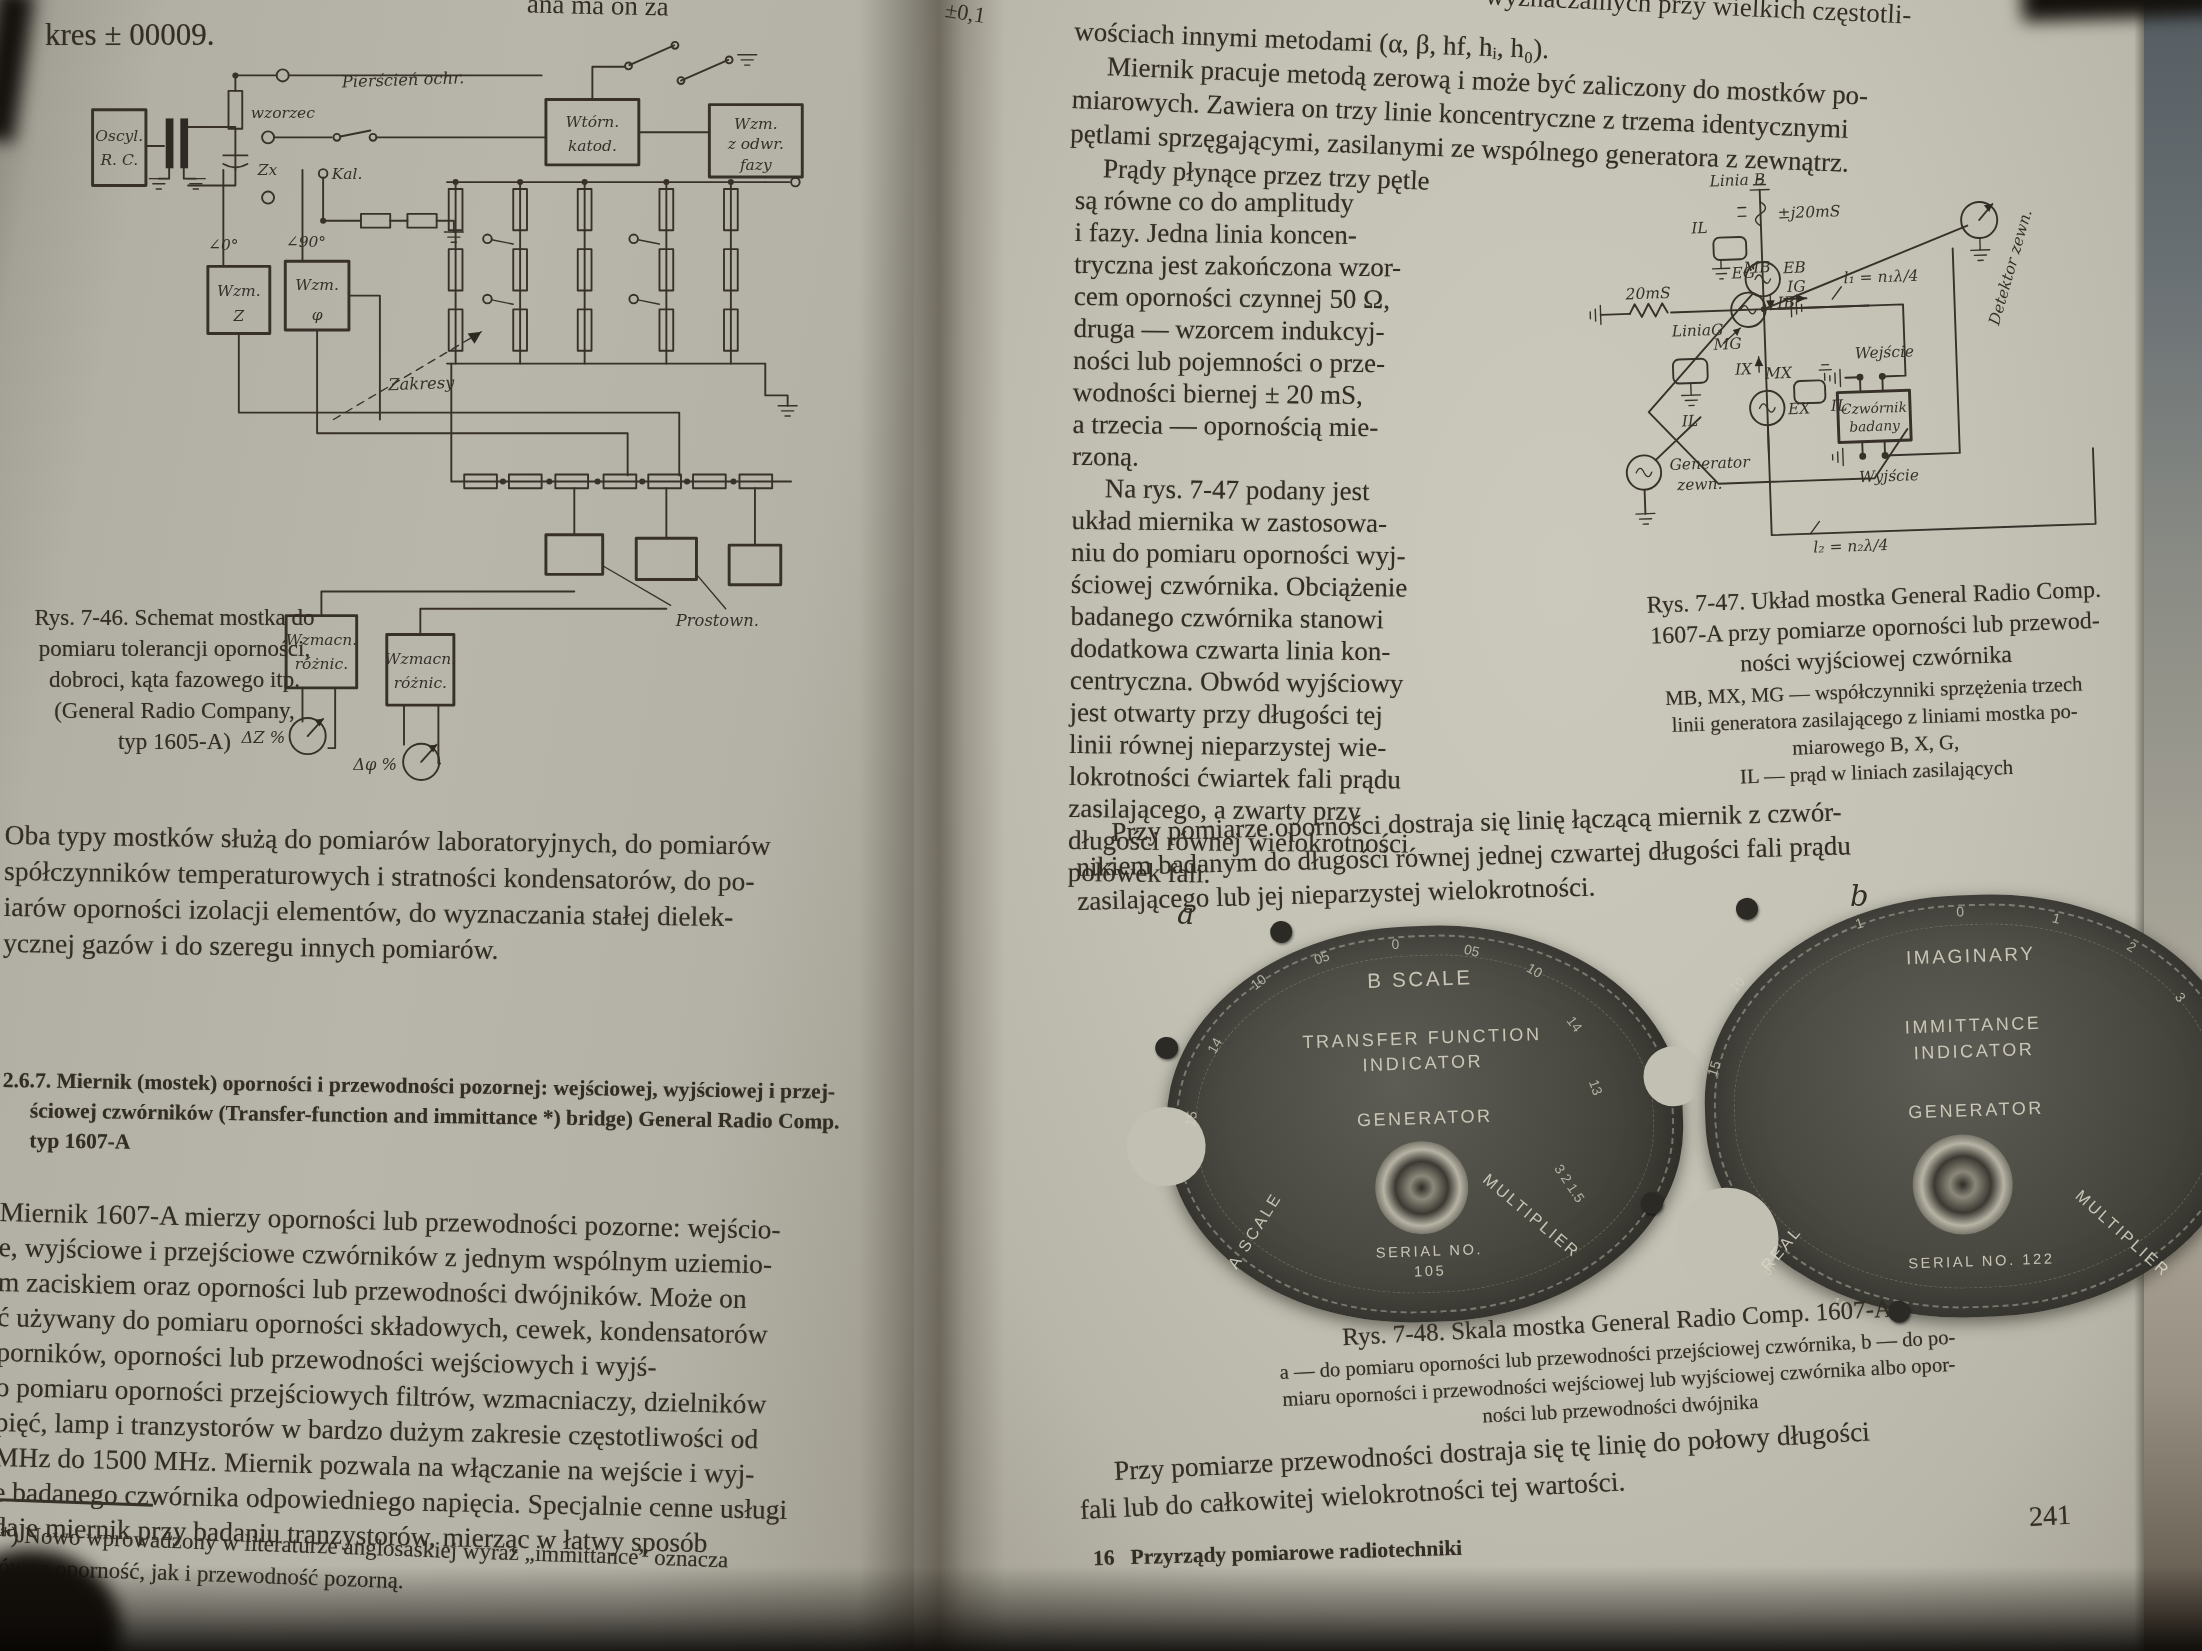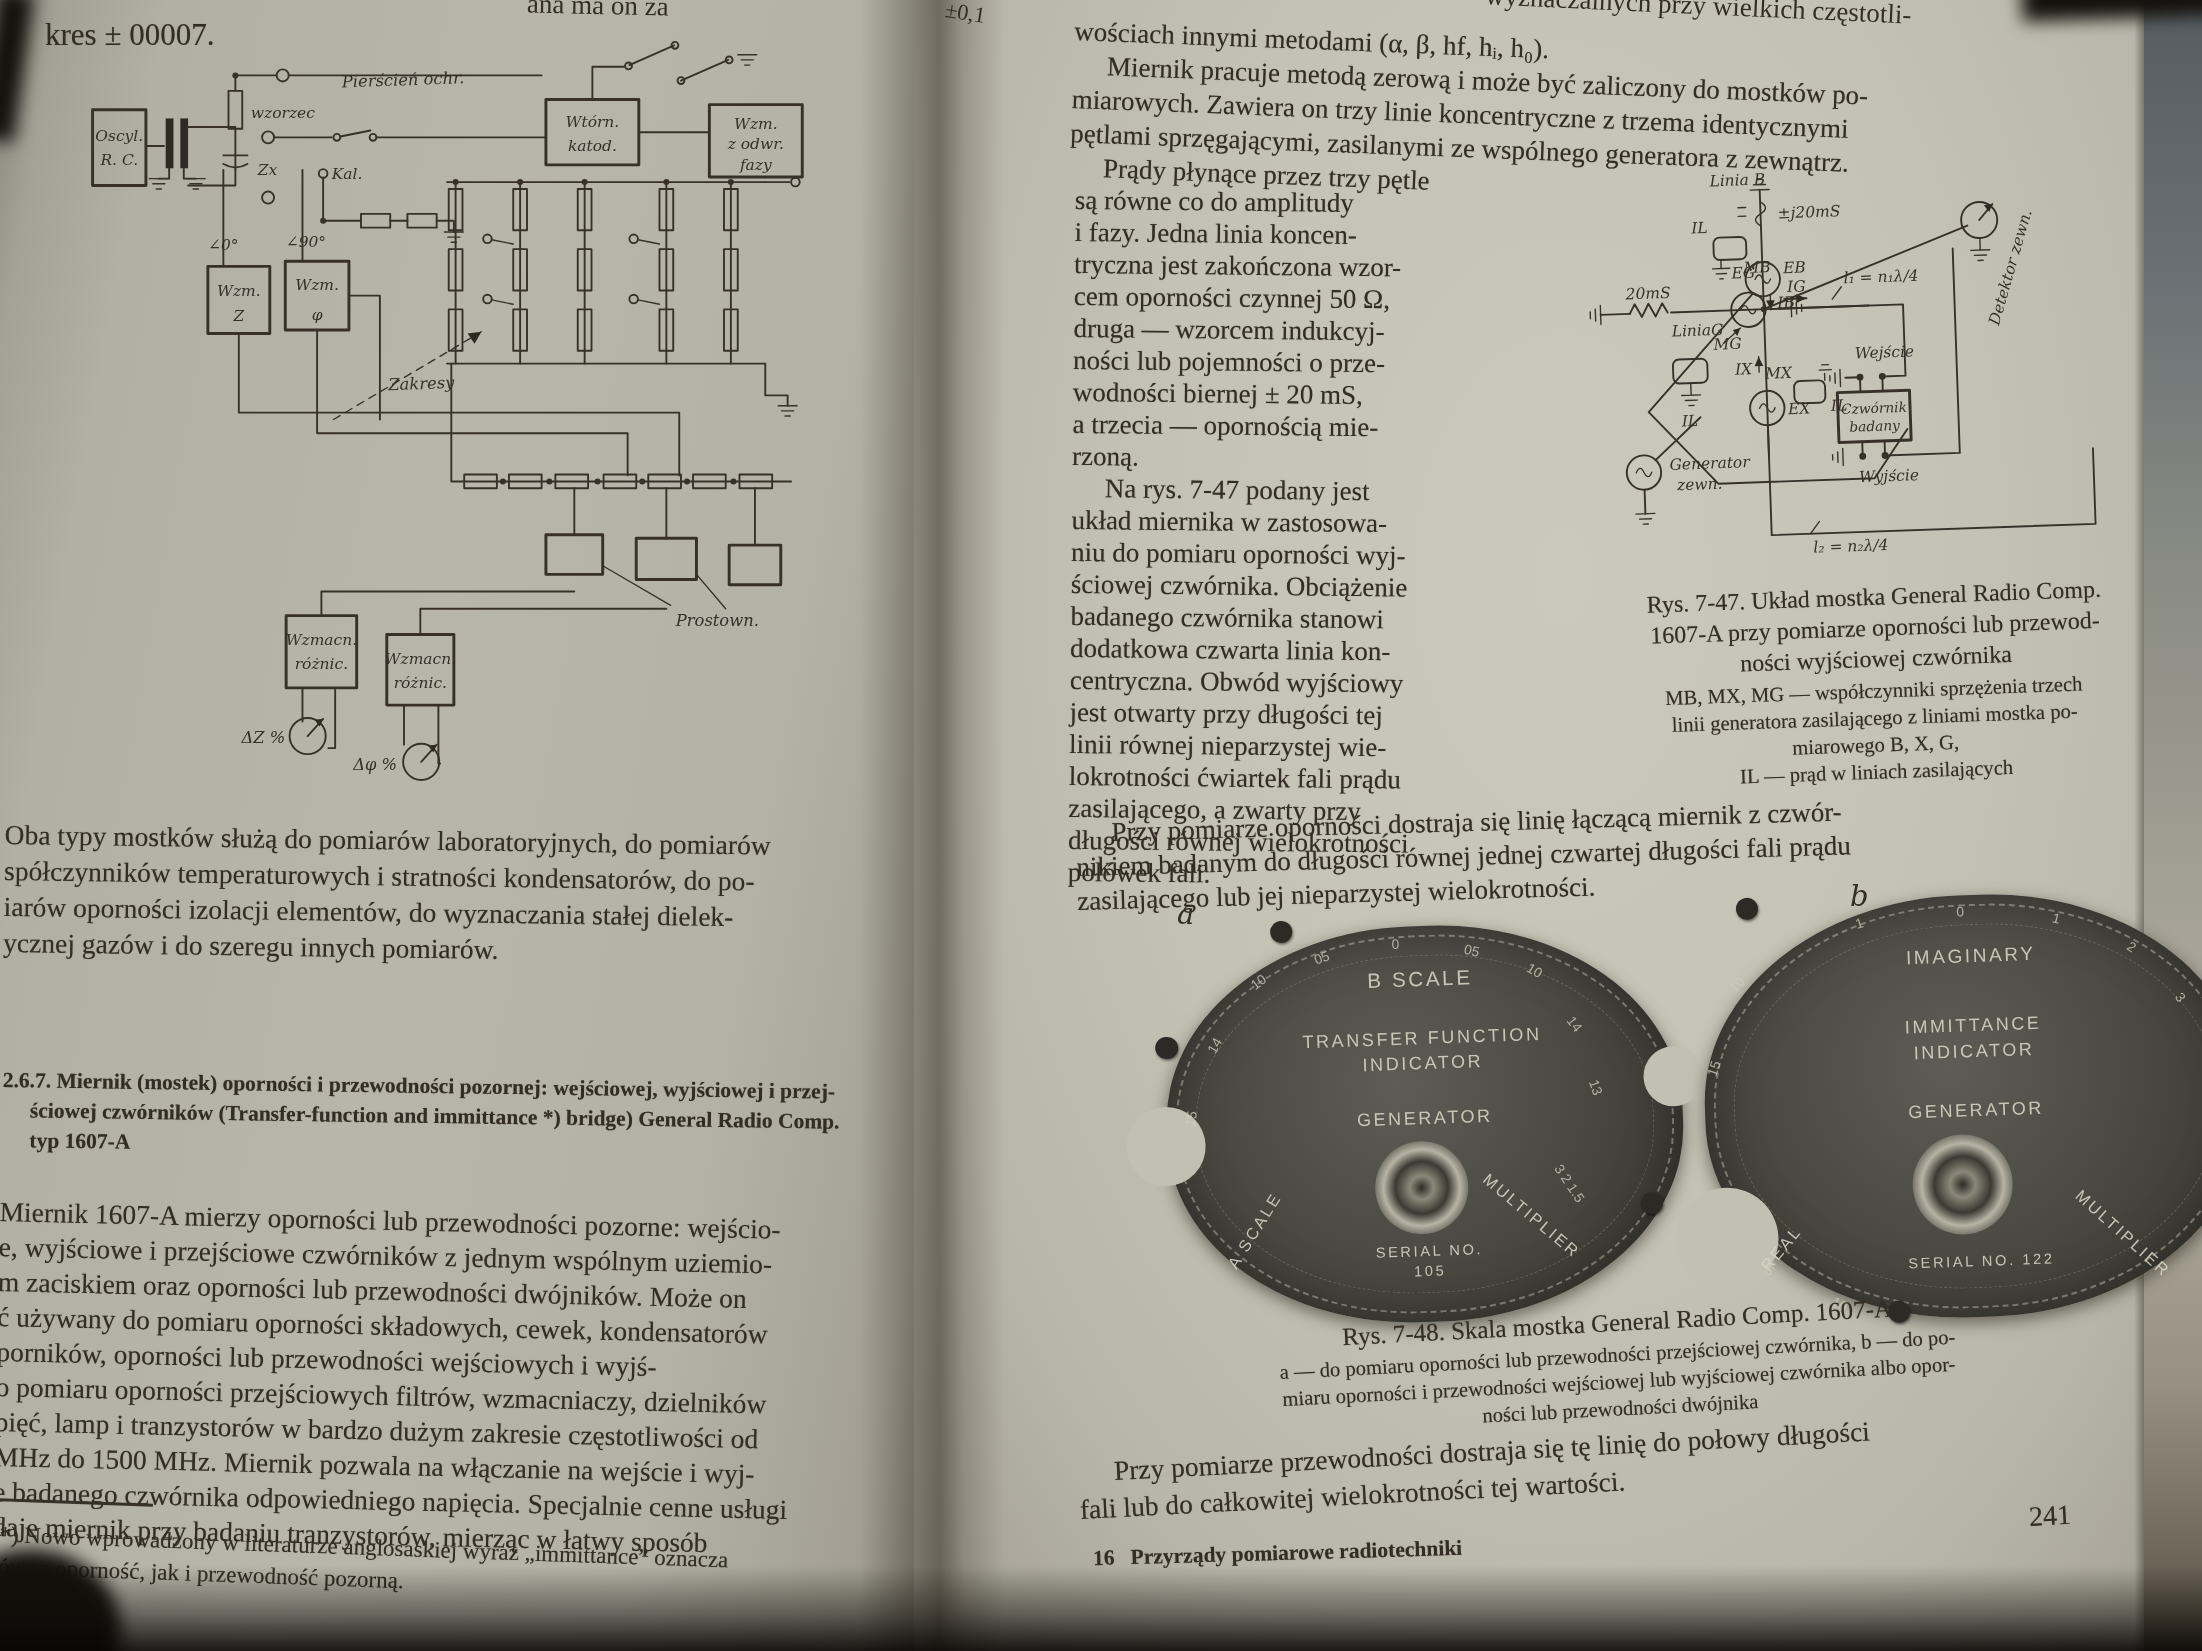--- a/index.html
+++ b/index.html
@@ -65,21 +65,21 @@
 
 <div id="stage">
 
   <div id="pageL"></div>
   <div id="pageR"></div>
   <div id="gutter"></div>
   <div id="edgeRline"></div>
   <div id="edgeR"></div>
 
   <div class="blk" style="left:45px;top:15.5px;--fs:31px;--lh:38px;">
-    <div class="tl">kres ± 00007.</div>
+    <div class="tl">kres ± 00009.</div>
   </div>
   <div class="frag" style="left:527px;top:-10.3px;transform:rotate(1.2deg);font-size:27px;">ana ma on za</div>
 
   <svg class="abs" style="left:77px;top:41px;" width="740" height="757" viewBox="0 0 860 880">
 
     <rect class="w bx" x="18" y="80" width="62" height="88"></rect>
     <text class="slab" x="49" y="116" text-anchor="middle">Oscyl.</text>
     <text class="slab" x="49" y="144" text-anchor="middle">R. C.</text>
 
     <path class="w" d="M80 122 H101"></path>
@@ -221,20 +221,27 @@
     <path class="w" d="M268 808 L286 788"></path>
       <path class="blkfill" d="M286 788 l-10 1 6 8 z"></path>
     <text class="slab-b" x="242" y="816" text-anchor="end">ΔZ %</text>
     <path class="w" d="M380 772 V818 M420 772 V840 H422"></path>
     <circle class="w" cx="400" cy="838" r="21"></circle>
     <path class="w" d="M400 838 L418 818"></path>
       <path class="blkfill" d="M418 818 l-10 1 6 8 z"></path>
     <text class="slab-b" x="372" y="848" text-anchor="end">Δφ %</text>
   </svg>
 
+  <div class="blk center" style="left:26px;top:602px;width:297px;--fs:23px;--lh:31px;">
+      <div class="tl">Rys. 7-46. Schemat mostka do</div>
+      <div class="tl">pomiaru tolerancji oporności,</div>
+      <div class="tl">dobroci, kąta fazowego itp.</div>
+      <div class="tl">(General Radio Company,</div>
+      <div class="tl">typ 1605-A)</div>
+    </div>
 
   <div class="blk" style="left:5.2px;top:817px;--fs:27.5px;--lh:36px;transform:rotate(.8deg);transform-origin:left top;">
       <div class="tl">Oba typy mostków służą do pomiarów laboratoryjnych, do pomiarów</div>
       <div class="tl">spółczynników temperaturowych i stratności kondensatorów, do po-</div>
       <div class="tl">iarów oporności izolacji elementów, do wyznaczania stałej dielek-</div>
       <div class="tl">ycznej gazów i do szeregu innych pomiarów.</div>
     </div>
 
   <div class="blk bold hang" style="left:3.4px;top:1065px;--fs:21.5px;--lh:30px;transform:rotate(.8deg);transform-origin:left top;">
       <div class="tl">2.6.7. Miernik (mostek) oporności i przewodności pozornej: wejściowej, wyjściowej i przej-</div>

